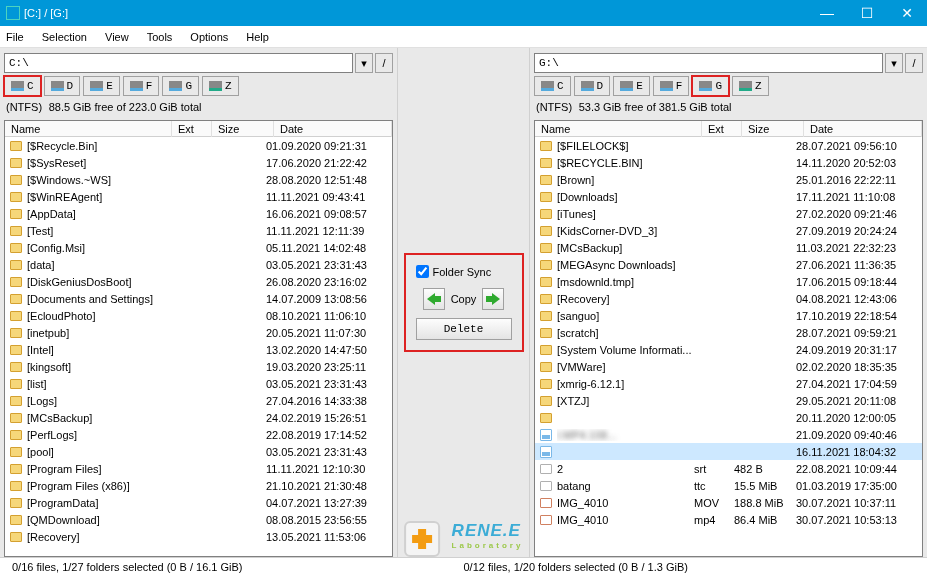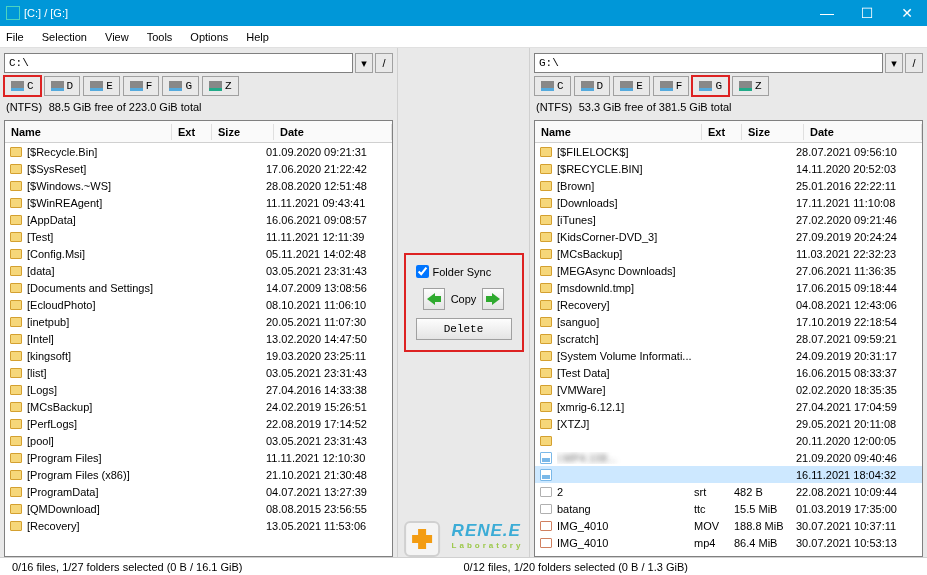--- a/index.html
+++ b/index.html
@@ -20,21 +20,21 @@
 .path-in{flex:1;border:1px solid #808080;background:#fff;height:20px;padding:0 4px;font-family:'Courier New',monospace;}
 .path-btn{width:18px;height:20px;background:#e9e9e9;border:1px solid #a0a0a0;display:flex;align-items:center;justify-content:center;}
 .drives{display:flex;gap:3px;height:22px;margin-bottom:3px;}
 .drive-btn{border:1px solid #a0a0a0;background:#e9e9e9;padding:2px 6px;display:flex;align-items:center;gap:3px;height:20px;font-family:'Courier New',monospace;}
 .drive-btn.hl{outline:2px solid #d22;outline-offset:-1px;}
 .dicon{width:13px;height:10px;background:#888;border-bottom:3px solid #5ad;position:relative;}
 .dicon.net{border-bottom-color:#2a8;}
 .fs-info{font-family:'Courier New',monospace;font-size:11px;margin-bottom:6px;padding-left:2px;}
 .fs-info b{font-weight:normal;}
 .list{background:#fff;border:1px solid #808080;flex:1;display:flex;flex-direction:column;overflow:hidden;}
-.lhead{display:flex;background:#fafafa;border-bottom:1px solid #d0d0d0;height:22px;align-items:center;font-weight:bold;}
+.lhead{display:flex;background:#fafafa;border-bottom:1px solid #d0d0d0;height:16px;align-items:center;}
 .lhead span{padding:2px 6px;border-right:1px solid #e0e0e0;}
 .c-name{flex:1;min-width:0;}
 .c-ext{width:40px;}
 .c-size{width:62px;}
 .c-date{width:118px;}
 .lbody{flex:1;overflow:hidden;}
 .row{display:flex;height:17px;align-items:center;padding-left:22px;position:relative;}
 .row .fico{position:absolute;left:5px;width:12px;height:10px;background:#f6d77a;border:1px solid #d4a030;border-radius:1px;}
 .row .fico.pic{width:12px;height:12px;background:#fff;border:1px solid #7ab8e8;}
 .row .fico.pic::after{content:"";position:absolute;left:1px;top:5px;width:8px;height:4px;background:#7ab8e8;}
@@ -166,20 +166,27 @@
           </div>
           <div class="row">
             <span class="fico "></span>
             <span class="c-name">[data]</span>
             <span class="c-ext"></span>
             <span class="c-size"></span>
             <span class="c-date">03.05.2021 23:31:43</span>
           </div>
           <div class="row">
             <span class="fico "></span>
+            <span class="c-name">[DiskGeniusDosBoot]</span>
+            <span class="c-ext"></span>
+            <span class="c-size"></span>
+            <span class="c-date">26.08.2020 23:16:02</span>
+          </div>
+          <div class="row">
+            <span class="fico "></span>
             <span class="c-name">[Documents and Settings]</span>
             <span class="c-ext"></span>
             <span class="c-size"></span>
             <span class="c-date">14.07.2009 13:08:56</span>
           </div>
           <div class="row">
             <span class="fico "></span>
             <span class="c-name">[EcloudPhoto]</span>
             <span class="c-ext"></span>
             <span class="c-size"></span>
@@ -414,27 +421,20 @@
           </div>
           <div class="row">
             <span class="fico "></span>
             <span class="c-name">[System Volume Informati...</span>
             <span class="c-ext"></span>
             <span class="c-size"></span>
             <span class="c-date">24.09.2019 20:31:17</span>
           </div>
           <div class="row">
             <span class="fico "></span>
-            <span class="c-name">[Test Data]</span>
-            <span class="c-ext"></span>
-            <span class="c-size"></span>
-            <span class="c-date">16.06.2015 08:33:37</span>
-          </div>
-          <div class="row">
-            <span class="fico "></span>
             <span class="c-name">[VMWare]</span>
             <span class="c-ext"></span>
             <span class="c-size"></span>
             <span class="c-date">02.02.2020 18:35:35</span>
           </div>
           <div class="row">
             <span class="fico "></span>
             <span class="c-name">[xmrig-6.12.1]</span>
             <span class="c-ext"></span>
             <span class="c-size"></span>

